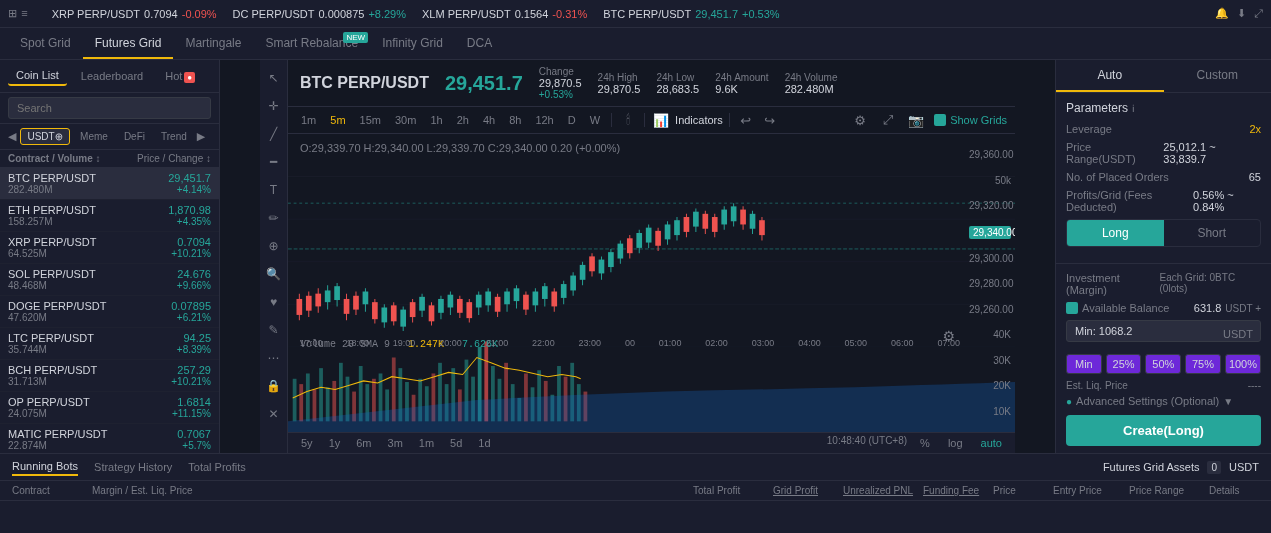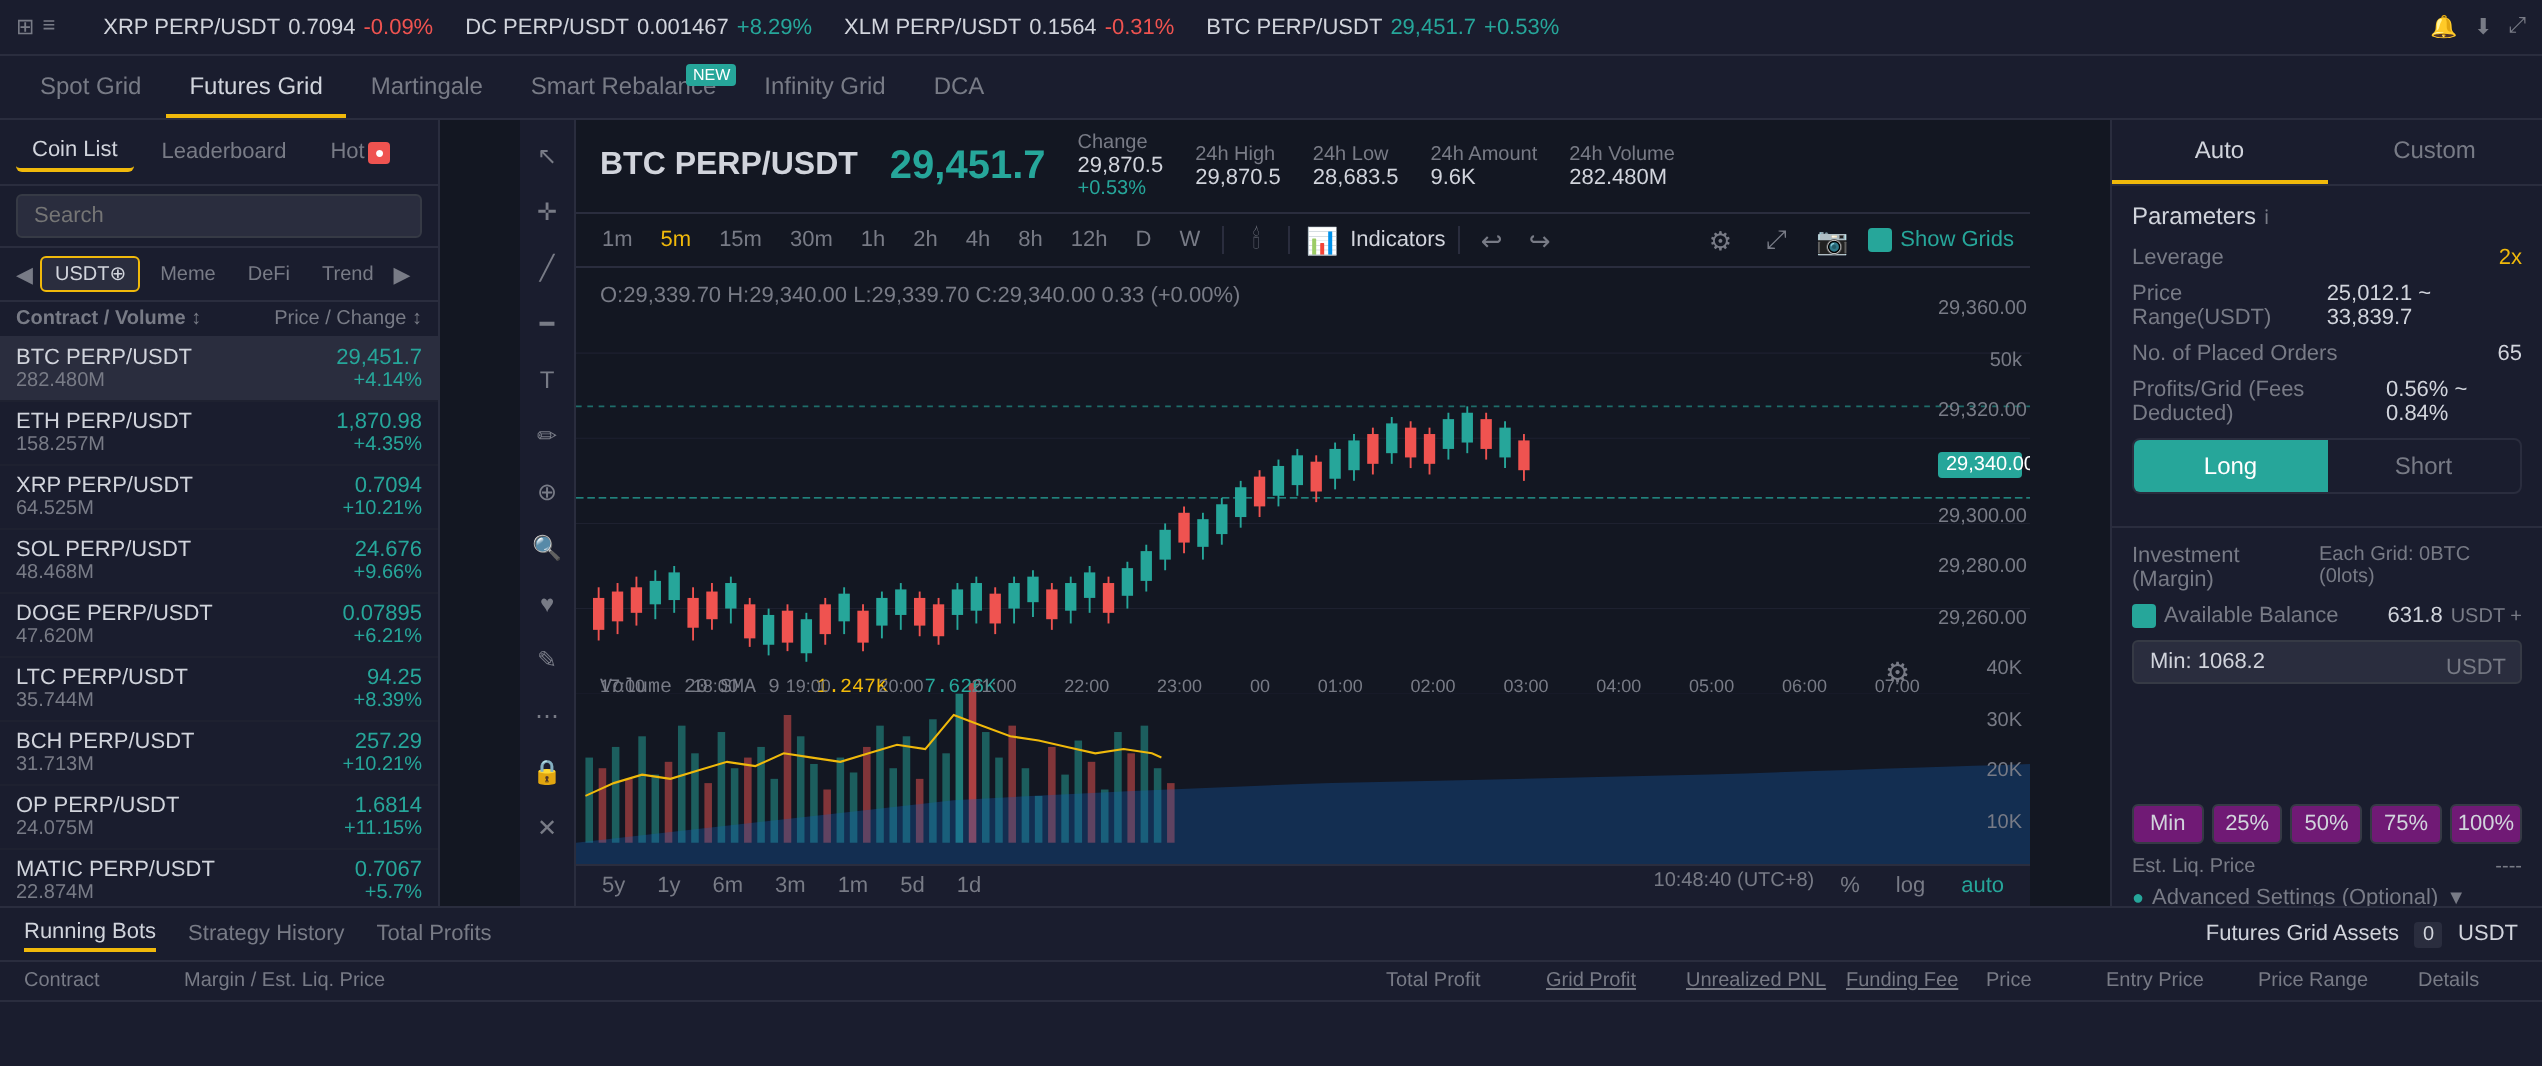--- a/index.html
+++ b/index.html
@@ -86,21 +86,21 @@
 
     .invest-section { padding: 8px 10px; border-bottom: 1px solid #2a2d3e; }
     .invest-title { font-size: 11px; color: #787b86; margin-bottom: 6px; display: flex; justify-content: space-between; }
     .balance-row { display: flex; align-items: center; gap: 4px; margin-bottom: 6px; }
     .bal-checkbox { width: 12px; height: 12px; background: #26a69a; border-radius: 2px; }
     .bal-label { font-size: 11px; color: #787b86; flex: 1; }
     .bal-value { font-size: 11px; color: #d1d4dc; }
     .bal-currency { font-size: 10px; color: #787b86; }
     .min-input { background: #2a2d3e; border: 1px solid #363a45; color: #d1d4dc; padding: 4px 8px; border-radius: 3px; font-size: 11px; width: 100%; margin-bottom: 6px; }
     .pct-row { display: flex; gap: 4px; margin-bottom: 6px; }
-    .pct-btn { flex: 1; text-align: center; padding: 3px; background: #701a75; color: #d1d4dc; font-size: 11px; border-radius: 3px; cursor: pointer; border: 1px solid #363a45; margin-top: 48px; }
+    .pct-btn { flex: 1; text-align: center; padding: 3px; background: #6d28d9; color: #d1d4dc; font-size: 11px; border-radius: 3px; cursor: pointer; border: 1px solid #363a45; }
     .est-row { display: flex; justify-content: space-between; margin-bottom: 4px; }
     .est-label { font-size: 10px; color: #787b86; }
     .est-value { font-size: 10px; color: #787b86; }
     .advanced-row { display: flex; align-items: center; gap: 4px; margin-bottom: 8px; cursor: pointer; }
     .adv-label { font-size: 11px; color: #787b86; }
     .create-btn { width: 100%; padding: 8px; background: #26a69a; color: #fff; border: none; border-radius: 4px; font-size: 13px; font-weight: 600; cursor: pointer; text-align: center; }
 
     
     .bottom-section { height: 80px; background: #1a1d2e; border-top: 1px solid #2a2d3e; display: flex; flex-direction: column; flex-shrink: 0; }
     .bottom-tabs-row { display: flex; align-items: center; padding: 4px 12px; gap: 16px; border-bottom: 1px solid #2a2d3e; }
@@ -139,21 +139,21 @@
     <span style="color:#787b86;">⊞</span>
     <span style="color:#787b86;">≡</span>
   </div>
   <div class="ticker-item">
     <span class="ticker-pair">XRP PERP/USDT</span>
     <span class="ticker-price">0.7094</span>
     <span class="negative">-0.09%</span>
   </div>
   <div class="ticker-item">
     <span class="ticker-pair">DC PERP/USDT</span>
-    <span class="ticker-price">0.001467</span>
+    <span class="ticker-price">0.000875</span>
     <span class="positive">+8.29%</span>
   </div>
   <div class="ticker-item">
     <span class="ticker-pair">XLM PERP/USDT</span>
     <span class="ticker-price">0.1564</span>
     <span class="negative">-0.31%</span>
   </div>
   <div class="ticker-item">
     <span class="ticker-pair">BTC PERP/USDT</span>
     <span class="ticker-price positive">29,451.7</span>
@@ -381,21 +381,21 @@
           <span class="toolbar-icon">⤢</span>
           <span class="toolbar-icon">📷</span>
           <div class="show-grids">
             <div class="grid-check"></div>
             <span>Show Grids</span>
           </div>
         </div>
       </div>
 
       <div class="chart-canvas" style="position:relative;">
-        <div class="ohlc-bar">O:29,339.70  H:29,340.00  L:29,339.70  C:29,340.00  0.33 (+0.00%)</div>
+        <div class="ohlc-bar">O:29,339.70  H:29,340.00  L:29,339.70  C:29,340.00  0.20 (+0.00%)</div>
         
         
         <svg class="chart-svg" viewBox="0 0 770 280" preserveAspectRatio="none">
 
           <line x1="0" y1="40" x2="770" y2="40" stroke="#1e2130" stroke-width="0.5"></line>
           <line x1="0" y1="80" x2="770" y2="80" stroke="#1e2130" stroke-width="0.5"></line>
           <line x1="0" y1="120" x2="770" y2="120" stroke="#1e2130" stroke-width="0.5"></line>
           <line x1="0" y1="160" x2="770" y2="160" stroke="#1e2130" stroke-width="0.5"></line>
           <line x1="0" y1="200" x2="770" y2="200" stroke="#1e2130" stroke-width="0.5"></line>
           <line x1="0" y1="240" x2="770" y2="240" stroke="#1e2130" stroke-width="0.5"></line>

